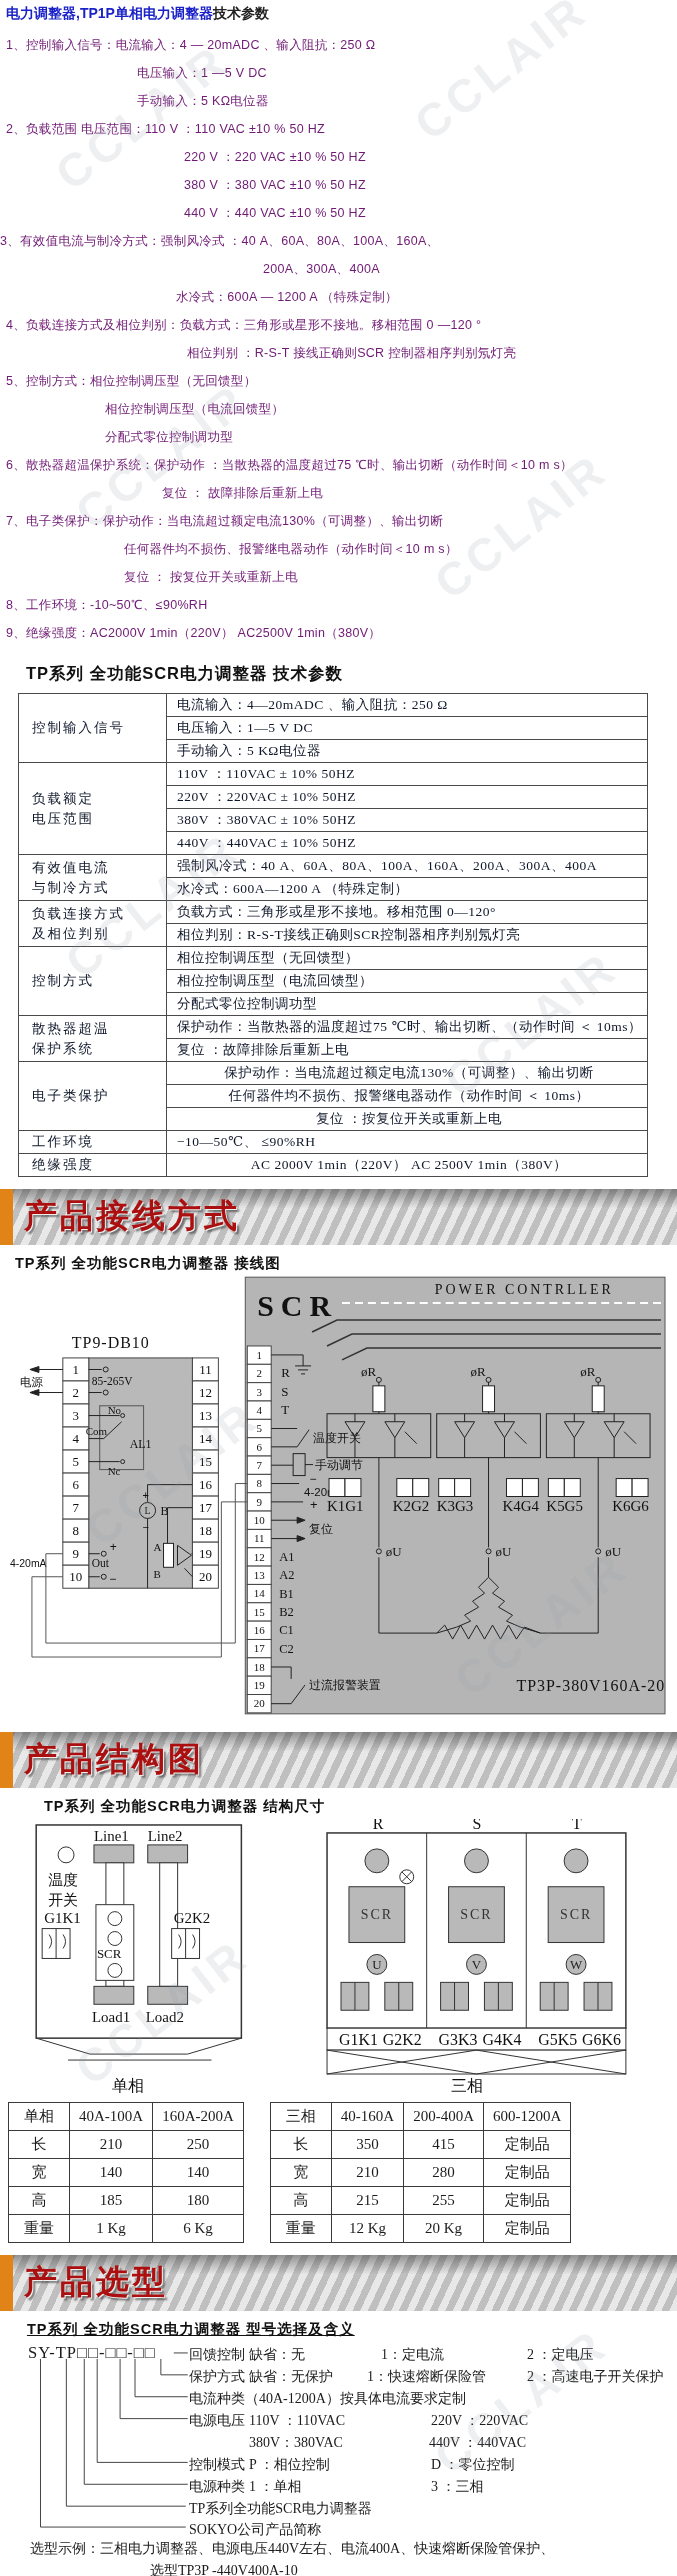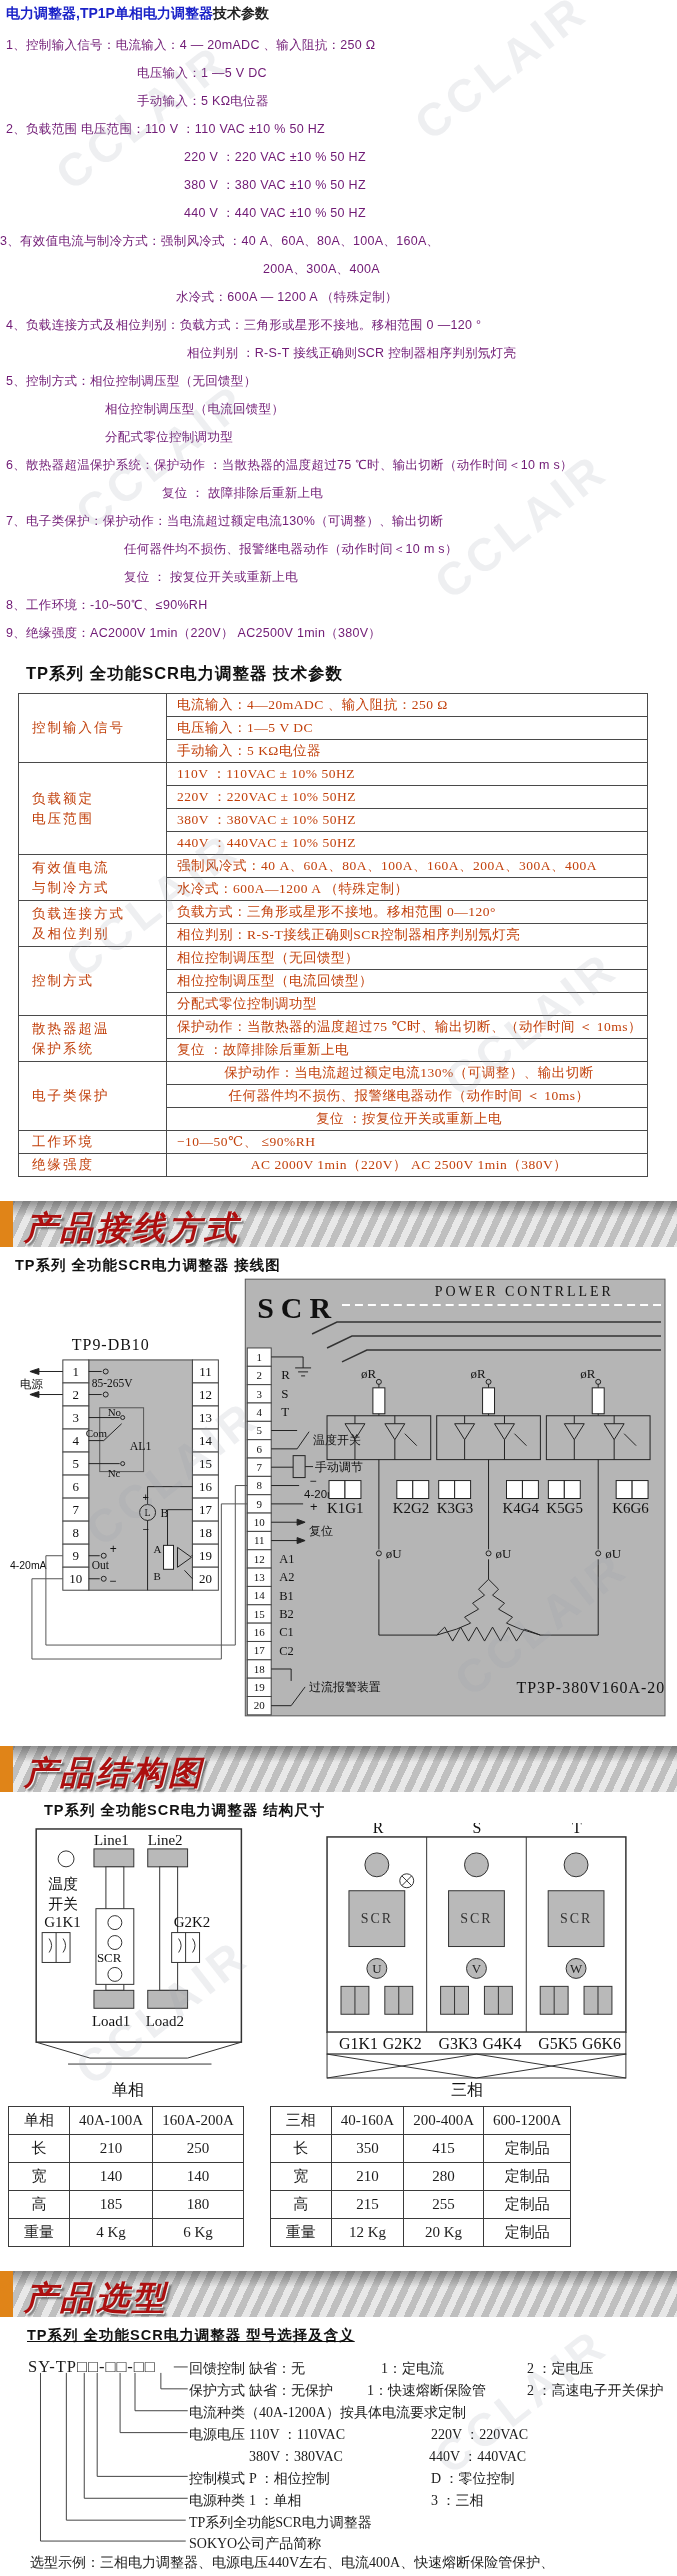--- a/index.html
+++ b/index.html
@@ -9,42 +9,42 @@
       transform:rotate(-38deg);letter-spacing:5px;pointer-events:none;white-space:nowrap;
       font-family:"Liberation Sans",sans-serif;z-index:5;}
   .doc-header{padding:5px 6px 4px 6px;font-size:14px;font-weight:bold;}
   .doc-header .blue{color:#1b23c8;}
   .doc-header .black{color:#222;}
   .spec-list{padding-top:4px;}
   .spec-line{height:28px;line-height:28px;font-size:12.5px;color:#701a75;white-space:nowrap;letter-spacing:0.3px;}
   .tbl-title{margin:16px 0 8px 26px;font-size:16.5px;font-weight:bold;color:#111;letter-spacing:1px;}
   table.spec{border-collapse:collapse;margin-left:18px;width:630px;table-layout:fixed;}
   table.spec td{border:1px solid #4a4a4a;font-family:"Liberation Serif","DejaVu Serif",serif;
-      font-size:13.5px;color:#c2410c;padding:1px 6px;height:20px;white-space:nowrap;overflow:hidden;}
+      font-size:13.5px;color:#0f172a;padding:1px 6px;height:20px;white-space:nowrap;overflow:hidden;}
   table.spec td.lbl{width:128px;white-space:pre-line;padding-left:13px;letter-spacing:2px;line-height:1.45;}
   table.spec td.val{padding-left:10px;letter-spacing:0.5px;}
-  .banner{position:relative;height:46px;margin-top:24px;background-color:#cdcdcd;
+  .banner{position:relative;height:56px;margin-top:12px;background-color:#cdcdcd;
       background-image:linear-gradient(rgba(60,60,60,.5),rgba(255,255,255,0) 35%),
-      repeating-linear-gradient(115deg,rgba(255,255,255,.55) 0 7px,rgba(0,0,0,.07) 7px 14px);font-style:italic;}
+      repeating-linear-gradient(115deg,rgba(255,255,255,.55) 0 7px,rgba(0,0,0,.07) 7px 14px);}
   .banner .bar{position:absolute;left:0;top:0;width:13px;height:100%;background:#e08418;}
   .banner .txt{position:absolute;left:24px;top:5px;font-size:33px;font-weight:900;color:#ac0f0f;
       letter-spacing:3px;text-shadow:1px 1px 0 #f0f0f0,3px 3px 2px rgba(40,40,40,.55);}
   .sec-title{margin:9px 0 3px 15px;font-size:14.5px;font-weight:bold;color:#111;letter-spacing:1px;}
   .sec-title.indent2{margin-left:44px;}
   .sec-title.indent3{margin-left:27px;text-decoration:underline;}
   svg{display:block;}
   .diagram{margin-left:8px;}
   .caption-row{position:relative;height:22px;font-family:"Liberation Serif",serif;
       font-size:16px;color:#111;}
   .caption-row span{position:absolute;top:0;}
   .dim-wrap{display:flex;gap:26px;margin:4px 0 0 8px;}
   table.dim{border-collapse:collapse;font-family:"Liberation Serif","DejaVu Serif",serif;
       font-size:15px;color:#1c1c1c;text-align:center;}
   table.dim td{border:1.5px solid #3a3a3a;padding:3px 9px;height:21px;min-width:42px;white-space:nowrap;}
-  .sel-diagram{position:relative;height:195px;margin-top:12px;
+  .sel-diagram{position:relative;height:195px;margin-top:4px;
       font-family:"Liberation Serif","DejaVu Serif",serif;font-size:14px;color:#1b1b1b;text-align:center;}
   .sel-code{position:absolute;left:28px;top:0;font-size:16.5px;letter-spacing:1px;white-space:nowrap;}
   .sel-label,.sel-val{position:absolute;white-space:nowrap;height:20px;line-height:20px;}
   .sel-example{margin-left:30px;font-family:"Liberation Serif",serif;font-size:14px;
       height:22px;line-height:22px;color:#1b1b1b;white-space:nowrap;}
   .sel-example.second{margin-left:150px;}
 </style>
 </head>
 <body>
 
@@ -595,21 +595,21 @@
             <td>140</td>
             <td>140</td>
           </tr>
           <tr>
             <td>高</td>
             <td>185</td>
             <td>180</td>
           </tr>
           <tr>
             <td>重量</td>
-            <td>4 Kg</td>
+            <td>1 Kg</td>
             <td>6 Kg</td>
           </tr>
         </tbody>
       </table>
     <table class="dim">
         <tbody id="dimThree">
           <tr>
             <td>三相</td>
             <td>40-160A</td>
             <td>200-400A</td>

